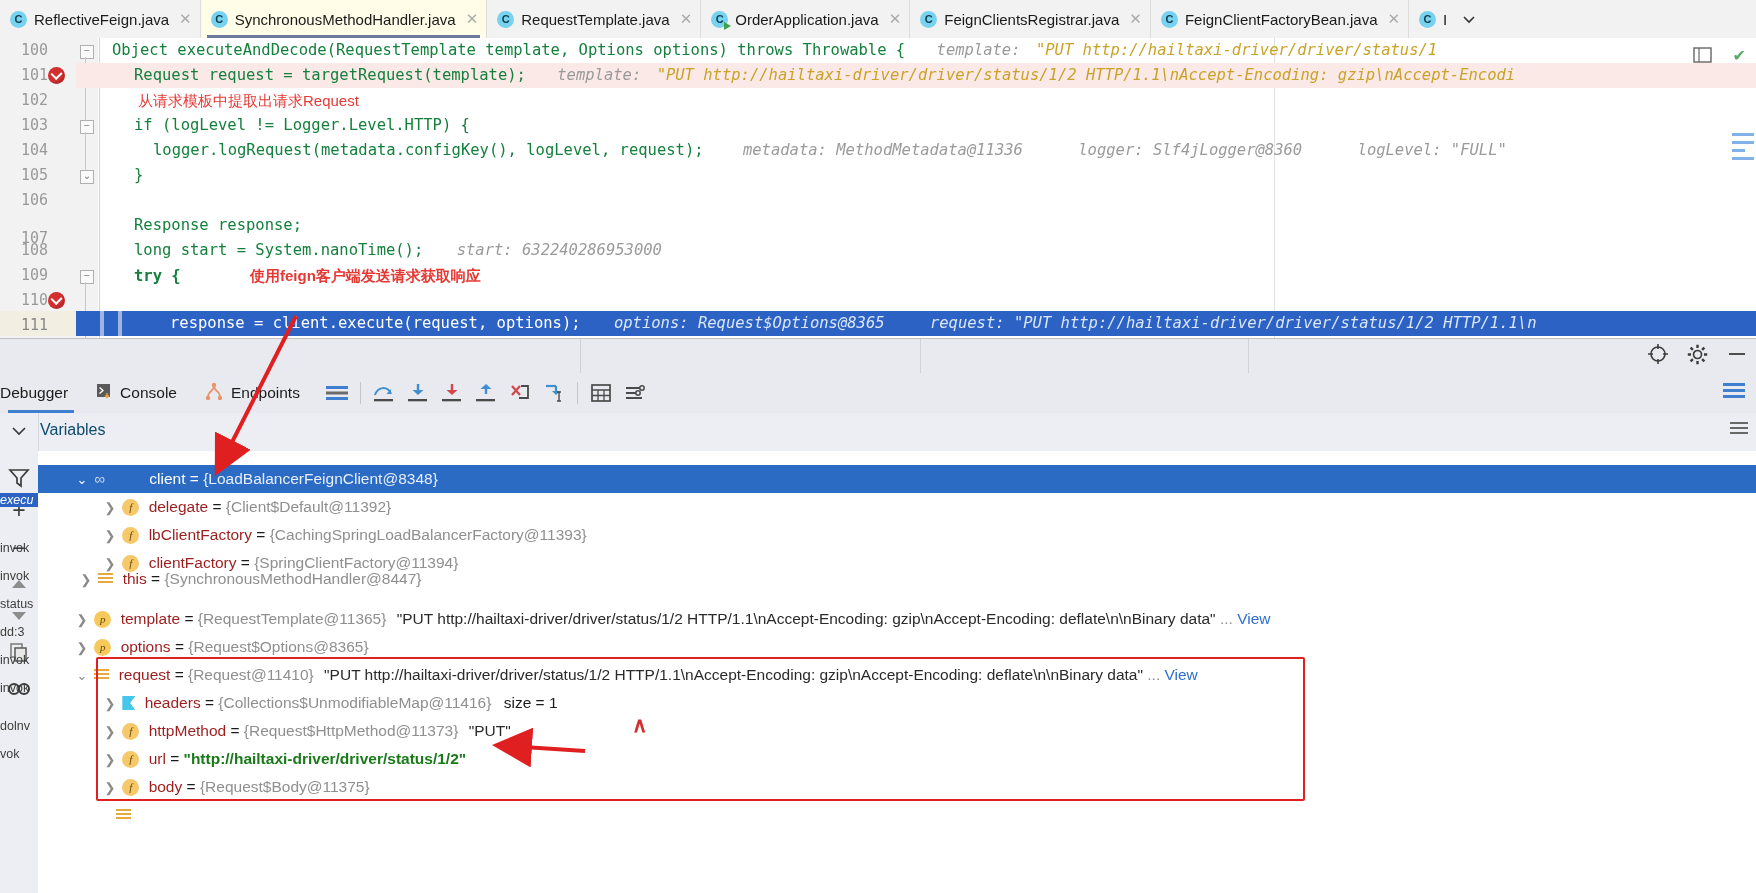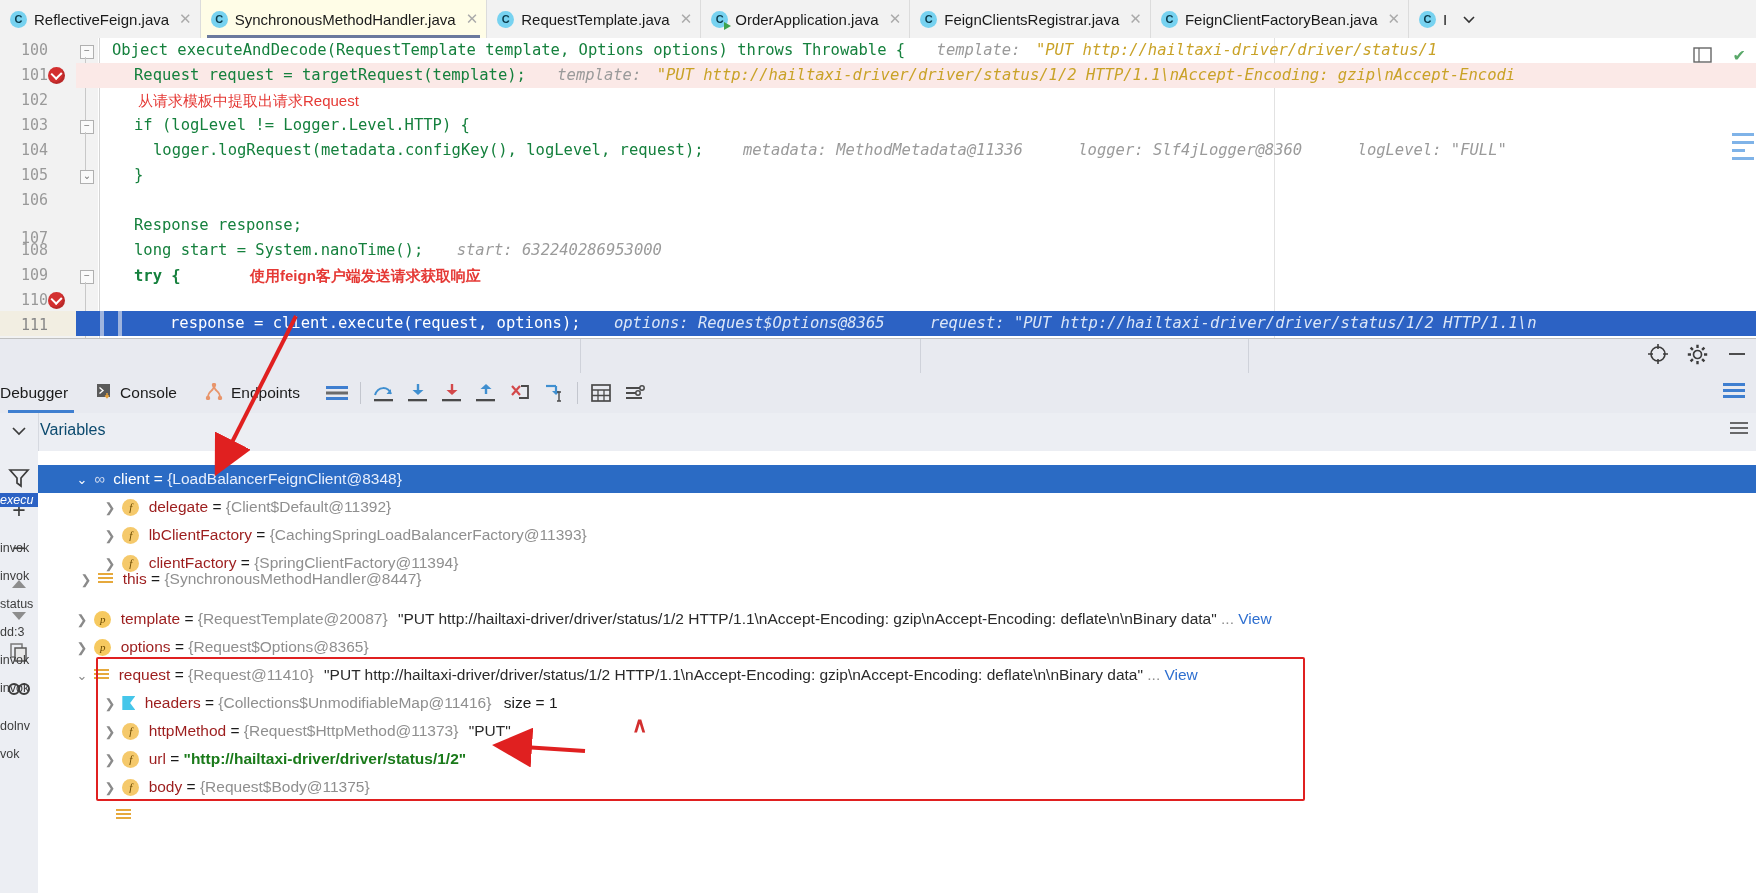--- a/index.html
+++ b/index.html
@@ -79,21 +79,21 @@
   .stacktxt{position:absolute;left:0;width:38px;font-size:12.5px;color:#3d3d3d;white-space:nowrap;overflow:hidden;font-family:"Liberation Sans",sans-serif;}
   .stacktxt.sel{background:#2c62c4;color:#fff;}
 
   
   .vtree{position:absolute;left:38px;top:112px;right:0;height:443px;background:#ffffff;overflow:hidden;}
   .vrow{position:absolute;left:0;right:0;height:28px;line-height:28px;white-space:nowrap;font-size:15.5px;color:#1b1b1b;}
   .vrow.sel{background:#2b6bc4;color:#fff;}
   .arrow{display:inline-block;width:16px;text-align:center;color:#8a8a8a;font-size:13px;}
   .arrow.white{color:#fff;}
   .vname{color:#9c1d1d;}
-  .vname.w{color:#fff;}
+  .vname.w{color:#fff;margin-left:36px;}
   .veq{color:#1b1b1b;}
   .veq.w{color:#fff;}
   .vval{color:#8f8f8f;}
   .vval.w{color:#e7eefc;}
   .vstr{color:#2a2a2a;}
   .vlink{color:#2e6fd0;}
   .badge{display:inline-block;width:17px;height:17px;border-radius:50%;background:#f5c96b;color:#6b4a00;
          font-size:11px;font-style:italic;text-align:center;line-height:17px;vertical-align:middle;margin-right:5px;font-family:"Liberation Serif",serif;}
   .badge.p{background:#f6c95f;}
   .icn-obj{display:inline-block;width:15px;height:15px;vertical-align:-2px;margin-right:5px;position:relative;}
@@ -492,21 +492,21 @@
         <span class="vname">this</span>
         <span class="veq"> = </span>
         <span class="vval">{SynchronousMethodHandler@8447}</span>
       </div>
 
       <div class="vrow" style="top:154px;padding-left:36px;">
         <span class="arrow">❯</span>
         <span class="badge p">p</span>
         <span class="vname">template</span>
         <span class="veq"> = </span>
-        <span class="vval">{RequestTemplate@20087}</span>
+        <span class="vval">{RequestTemplate@11365}</span>
         <span class="vstr" style="margin-left:6px;">"PUT http://hailtaxi-driver/driver/status/1/2 HTTP/1.1\nAccept-Encoding: gzip\nAccept-Encoding: deflate\n\nBinary data"</span>
         <span class="vval">... </span>
         <span class="vlink">View</span>
       </div>
 
       <div class="vrow" style="top:182px;padding-left:36px;">
         <span class="arrow">❯</span>
         <span class="badge p">p</span>
         <span class="vname">options</span>
         <span class="veq"> = </span>

